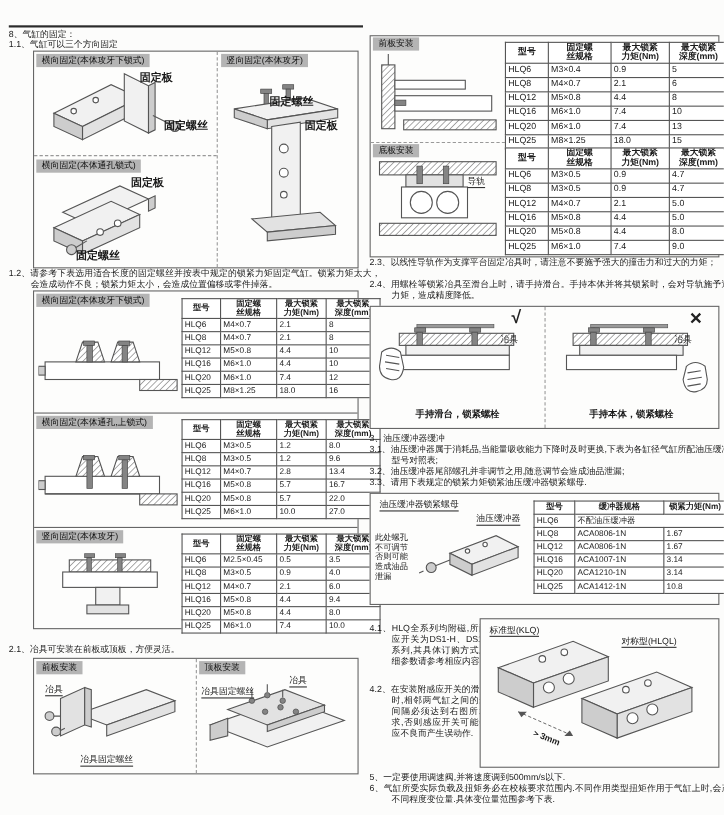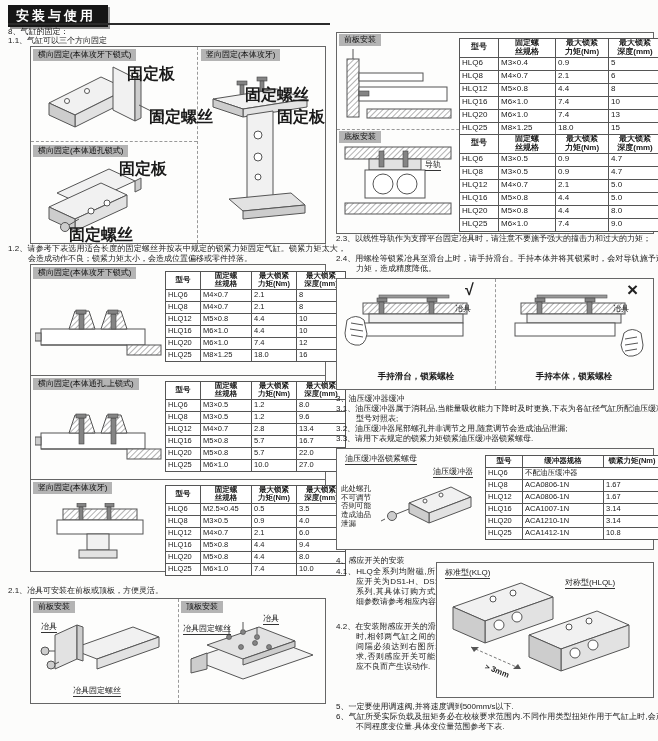--- a/index.html
+++ b/index.html
@@ -7,21 +7,21 @@
   #page{position:relative;width:658px;height:741px;}
   .txt{position:absolute;font-size:8px;line-height:1.25;text-align:justify;}
   .hang{padding-left:20px;text-indent:-20px;}
   .hdr{position:absolute;left:8px;top:5px;background:#161616;color:#fff;font-size:13px;font-weight:bold;letter-spacing:3px;padding:2px 12px 2px 8px;box-shadow:2px 2px 0 #999;}
   .hdr-rule{position:absolute;left:8px;top:23px;width:322px;border-bottom:2px solid #2b2b2b;}
   .panel{position:absolute;border:1px solid #666;background:#fdfdfc;}
   .plabel{position:absolute;background:#b4b4b4;color:#0e0e0e;font-size:8px;line-height:1.3;padding:1px 5px;white-space:nowrap;}
   .vdash{position:absolute;border-left:1px dashed #999;width:0;}
   .hdash{position:absolute;border-top:1px dashed #999;height:0;}
   .hline{position:absolute;border-top:1px solid #666;height:0;}
-  .dlabel{position:absolute;font-size:16px;font-weight:bold;white-space:nowrap;}
+  .dlabel{position:absolute;font-size:10px;font-weight:bold;white-space:nowrap;}
   .dlabel-sm{position:absolute;font-size:8px;white-space:nowrap;}
   .u{border-bottom:1px solid #333;padding-bottom:0;}
   .caption{position:absolute;font-size:8.5px;font-weight:bold;text-align:center;white-space:nowrap;}
   .mark{position:absolute;font-weight:bold;color:#222;}
   .note{position:absolute;font-size:7.5px;line-height:1.15;white-space:pre-line;}
   table{position:absolute;border-collapse:collapse;table-layout:fixed;background:#fff;}
   th,td{border:1px solid #555;font-size:7.5px;line-height:1.1;padding:0 2px;height:11px;text-align:left;vertical-align:middle;overflow:hidden;white-space:nowrap;}
   th{font-weight:bold;text-align:center;}
   .tb{width:160px;}
   .tb th:nth-child(1),.tb td:nth-child(1){width:30px}
@@ -55,21 +55,20 @@
   <defs>
     <pattern id="hatch" width="4" height="4" patternUnits="userSpaceOnUse" patternTransform="rotate(45)">
       <rect width="4" height="4" fill="#ffffff"></rect>
       <line x1="0" y1="0" x2="0" y2="4" stroke="#666" stroke-width="1"></line>
     </pattern>
   </defs>
 </svg>
 
 <div id="page">
 
-  <div class="hdr">安装与使用</div>
   <div class="hdr-rule"></div>
 
   <div class="txt" style="left:8px;top:27px;width:320px">8、气缸的固定：</div>
   <div class="txt" style="left:8px;top:36px;width:320px">1.1、气缸可以三个方向固定</div>
 
   <div class="panel" style="left:30px;top:46px;width:294px;height:196px">
     <div class="vdash" style="left:166px;top:0;height:196px"></div>
     <div class="hdash" style="left:0;top:94px;width:166px"></div>
 
     <div class="plabel" style="left:2px;top:2px">横向固定(本体攻牙下锁式)</div>
@@ -575,21 +574,20 @@
           </tr>
           <tr>
             <td>HLQ25</td>
             <td>ACA1412-1N</td>
             <td>10.8</td>
           </tr>
         </tbody>
       </table>
   </div>
 
-  <div class="txt" style="left:336px;top:556px;width:316px">4、感应开关的安装</div>
   <div class="txt hang" style="left:336px;top:567px;width:96px">4.1、HLQ全系列均附磁,所配感应开关为DS1-H、DS1-HL系列,其具体订购方式及详细参数请参考相应内容;</div>
   <div class="txt hang" style="left:336px;top:622px;width:96px">4.2、在安装附感应开关的滑台缸时,相邻两气缸之间的最小间隔必须达到右图所示要求,否则感应开关可能会感应不良而产生误动作.</div>
 
   <div class="panel" style="left:436px;top:562px;width:216px;height:134px">
     <svg class="diag" style="left:0;top:0" width="214" height="132" viewBox="0 0 214 132">
       <polygon class="f1" points="16,44 84,20 116,34 48,58"></polygon>
       <polygon class="f2" points="48,58 116,34 116,56 48,80"></polygon>
       <polygon class="f3" points="16,44 48,58 48,80 16,66"></polygon>
       <circle class="f0" cx="56" cy="36" r="3"></circle>
         <circle class="f0" cx="76" cy="30" r="3"></circle>

